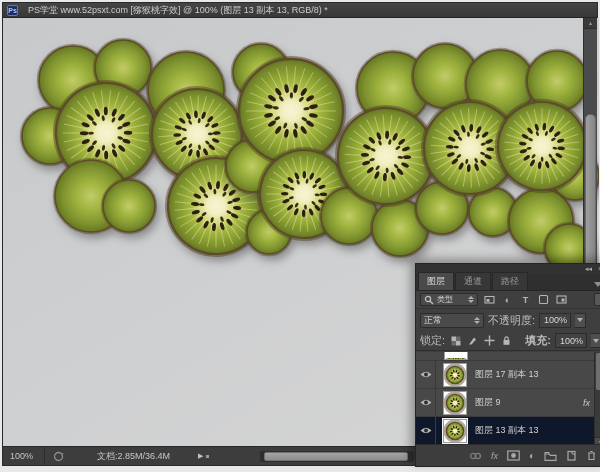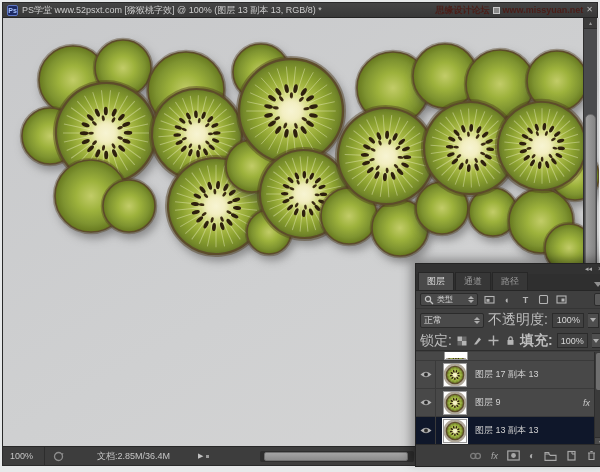--- a/index.html
+++ b/index.html
@@ -2,21 +2,21 @@
 <html><head>
 <meta charset="utf-8">
 <style>
   * { box-sizing: border-box; margin: 0; padding: 0; }
   html,body { width:600px; height:472px; overflow:hidden; }
   body { background:#e7e9ea; font-family:"Liberation Sans",sans-serif; position:relative; }
 
   .window { position:absolute; left:2px; top:2px; width:596px; height:464px; background:#3d3d3d; border:1px solid #2a2a2a; }
 
   
-  .titlebar { position:absolute; top:0; left:0; right:0; height:15px; background:linear-gradient(#454545,#383838); border-bottom:1px solid #232323; display:flex; align-items:center; padding:0 4px; gap:4px; z-index:6; }
+  .titlebar { position:absolute; top:0; left:0; right:0; height:15px; background:linear-gradient(#454545,#383838); border-bottom:1px solid #232323; display:flex; align-items:center; padding:0 4px; gap:10px; z-index:6; }
   .ps-badge { width:11px; height:11px; background:#1d2b66; border:1px solid #5e77c4; border-radius:2px; color:#a8c4ff; font-size:7px; font-weight:bold; line-height:9px; text-align:center; flex:0 0 auto; }
   .title-text { color:#cdcdcd; font-size:9px; white-space:nowrap; overflow:hidden; }
   .tb-right { margin-left:auto; display:flex; align-items:center; gap:3px; flex:0 0 auto; }
   .watermark { color:#4a1d18; font-size:9px; font-weight:bold; white-space:nowrap; }
   .win-glyph { color:#b9b9b9; font-size:8px; line-height:8px; }
   .restore-box { width:7px; height:7px; border:1px solid #c9c9c9; background:#8a8a8a; }
 
   
   .canvas { position:absolute; left:0; top:15px; width:596px; height:430px; background:linear-gradient(150deg,#c8c9cb 0%,#cfd0d1 55%,#d5d5d5 100%); overflow:hidden; z-index:1; }
   .canvas svg { position:absolute; left:0; top:0; }
@@ -49,21 +49,21 @@
   .search-select { width:58px; height:13px; background:#4a4a4a; border:1px solid #2b2b2b; border-radius:2px; display:flex; align-items:center; gap:3px; padding:0 3px; font-size:8px; color:#d2d2d2; }
   .updown { margin-left:auto; display:flex; flex-direction:column; gap:1px; }
   .updown .u { width:0;height:0;border-left:3px solid transparent;border-right:3px solid transparent;border-bottom:3px solid #aeaeae; }
   .updown .d { width:0;height:0;border-left:3px solid transparent;border-right:3px solid transparent;border-top:3px solid #aeaeae; }
   .fic { width:13px; height:13px; display:flex; align-items:center; justify-content:center; color:#b5b5b5; font-size:9px; }
   .f-toggle { margin-left:auto; width:8px; height:13px; background:#585858; border:1px solid #2b2b2b; border-radius:2px; }
 
   .p-blend { height:22px; display:flex; align-items:center; padding:0 4px; gap:4px; }
   .sel { height:15px; background:#4a4a4a; border:1px solid #2b2b2b; border-radius:2px; display:flex; align-items:center; padding:0 3px; font-size:9px; color:#d8d8d8; }
   .blend-sel { width:64px; }
-  .lbl { font-size:14px; color:#bdbdbd; white-space:nowrap; }
+  .lbl { font-size:11px; color:#bdbdbd; white-space:nowrap; }
   .val-box { width:32px; height:15px; background:#424242; border:1px solid #2b2b2b; font-size:9px; color:#d8d8d8; display:flex; align-items:center; justify-content:flex-end; padding:0 3px; }
   .val-arrow { width:11px; height:15px; background:#4e4e4e; border:1px solid #2b2b2b; border-left:none; display:flex; align-items:center; justify-content:center; }
   .val-arrow .d { width:0;height:0;border-left:3px solid transparent;border-right:3px solid transparent;border-top:4px solid #b0b0b0; }
 
   .p-lock { height:20px; display:flex; align-items:center; padding:0 4px; gap:4px; border-bottom:1px solid #2e2e2e; }
   .lic { width:13px; height:12px; display:flex; align-items:center; justify-content:center; }
 
   .p-list { position:absolute; top:88px; left:0; right:0; height:94px; background:#484848; overflow:hidden; }
   .partial-row { height:9px; border-bottom:1px solid #3a3a3a; position:relative; }
   .thumb-sliver { position:absolute; left:28px; bottom:0; width:24px; height:8px; background:#fff; border:1px solid #9a9a9a; border-top:none; overflow:hidden; }
@@ -83,26 +83,20 @@
   .fx-text { font-style:italic; font-size:9px; color:#a8a8a8; }
 </style>
 </head>
 <body>
 
 <div class="window">
 
   <div class="titlebar">
     <span class="ps-badge">Ps</span>
     <span class="title-text">PS学堂 www.52psxt.com [猕猴桃字效] @ 100% (图层 13 副本 13, RGB/8) *</span>
-    <span class="tb-right">
-      <span class="watermark">思缘设计论坛</span>
-      <span class="restore-box"></span>
-      <span class="watermark">www.missyuan.net</span>
-      <span class="win-glyph">✕</span>
-    </span>
   </div>
 
   <div class="canvas">
     <svg id="kiwi-svg" width="596" height="430" viewBox="0 0 596 430">
       <defs>
         <radialGradient id="gFlesh">
           <stop offset="0%" stop-color="#f6f3cf"></stop>
             <stop offset="18%" stop-color="#f0eec2"></stop>
           <stop offset="33%" stop-color="#d6dc85"></stop>
             <stop offset="52%" stop-color="#a8b944"></stop>

